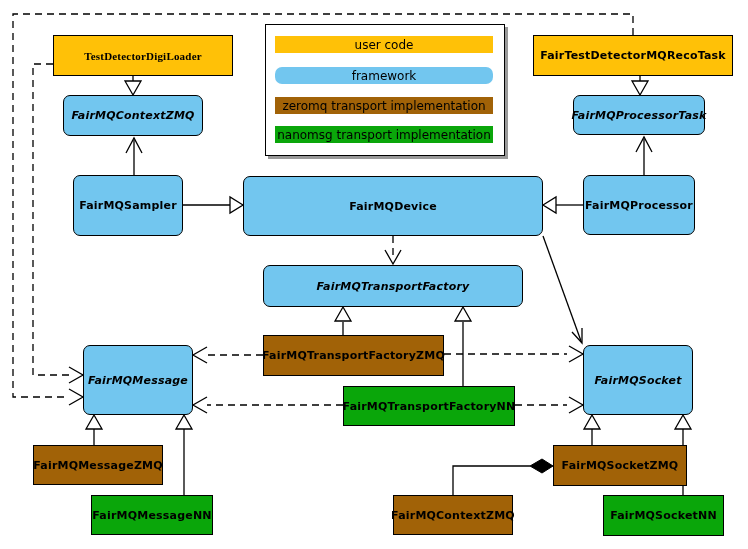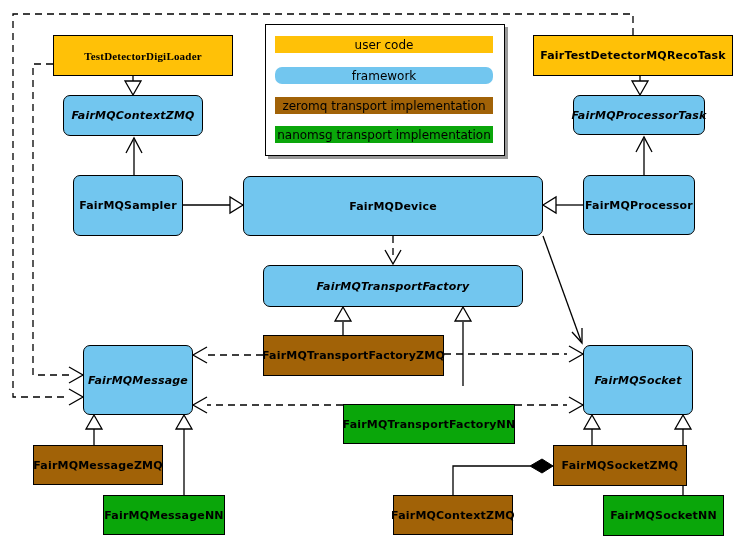--- a/index.html
+++ b/index.html
@@ -23,24 +23,24 @@
   [data-name="node-test-detector-digi-loader"]{left:53px;top:35px;width:180px;height:41px;font-family:Liberation Serif, serif;}
   [data-name="node-fair-test-detector-mq-reco-task"]{left:533px;top:35px;width:200px;height:41px;}
   [data-name="node-fairmq-sampler-task"]{left:63px;top:95px;width:140px;height:41px;}
   [data-name="node-fairmq-processor-task"]{left:573px;top:95px;width:132px;height:40px;}
   [data-name="node-fairmq-sampler"]{left:73px;top:175px;width:110px;height:61px;}
   [data-name="node-fairmq-device"]{left:243px;top:176px;width:300px;height:60px;}
   [data-name="node-fairmq-processor"]{left:583px;top:175px;width:112px;height:60px;}
   [data-name="node-fairmq-transport-factory"]{left:263px;top:265px;width:260px;height:42px;}
   [data-name="node-fairmq-transport-factory-zmq"]{left:263px;top:335px;width:181px;height:41px;}
   [data-name="node-fairmq-message"]{left:83px;top:345px;width:110px;height:70px;}
-  [data-name="node-fairmq-transport-factory-nn"]{left:343px;top:404px;width:172px;height:40px;}
+  [data-name="node-fairmq-transport-factory-nn"]{left:343px;top:386px;width:172px;height:40px;}
   [data-name="node-fairmq-socket"]{left:583px;top:345px;width:110px;height:70px;}
   [data-name="node-fairmq-message-zmq"]{left:33px;top:445px;width:130px;height:40px;}
-  [data-name="node-fairmq-message-nn"]{left:103px;top:495px;width:122px;height:40px;}
+  [data-name="node-fairmq-message-nn"]{left:91px;top:495px;width:122px;height:40px;}
   [data-name="node-fairmq-context-zmq"]{left:393px;top:495px;width:120px;height:40px;}
   [data-name="node-fairmq-socket-zmq"]{left:553px;top:445px;width:134px;height:41px;}
   [data-name="node-fairmq-socket-nn"]{left:603px;top:495px;width:121px;height:41px;}
 
   
   .legend{
     position:absolute;left:265px;top:24px;width:240px;height:132px;
     background:#fff;border:1.5px solid #000;box-shadow:3px 3px 0 #999;
     box-sizing:border-box;
   }

